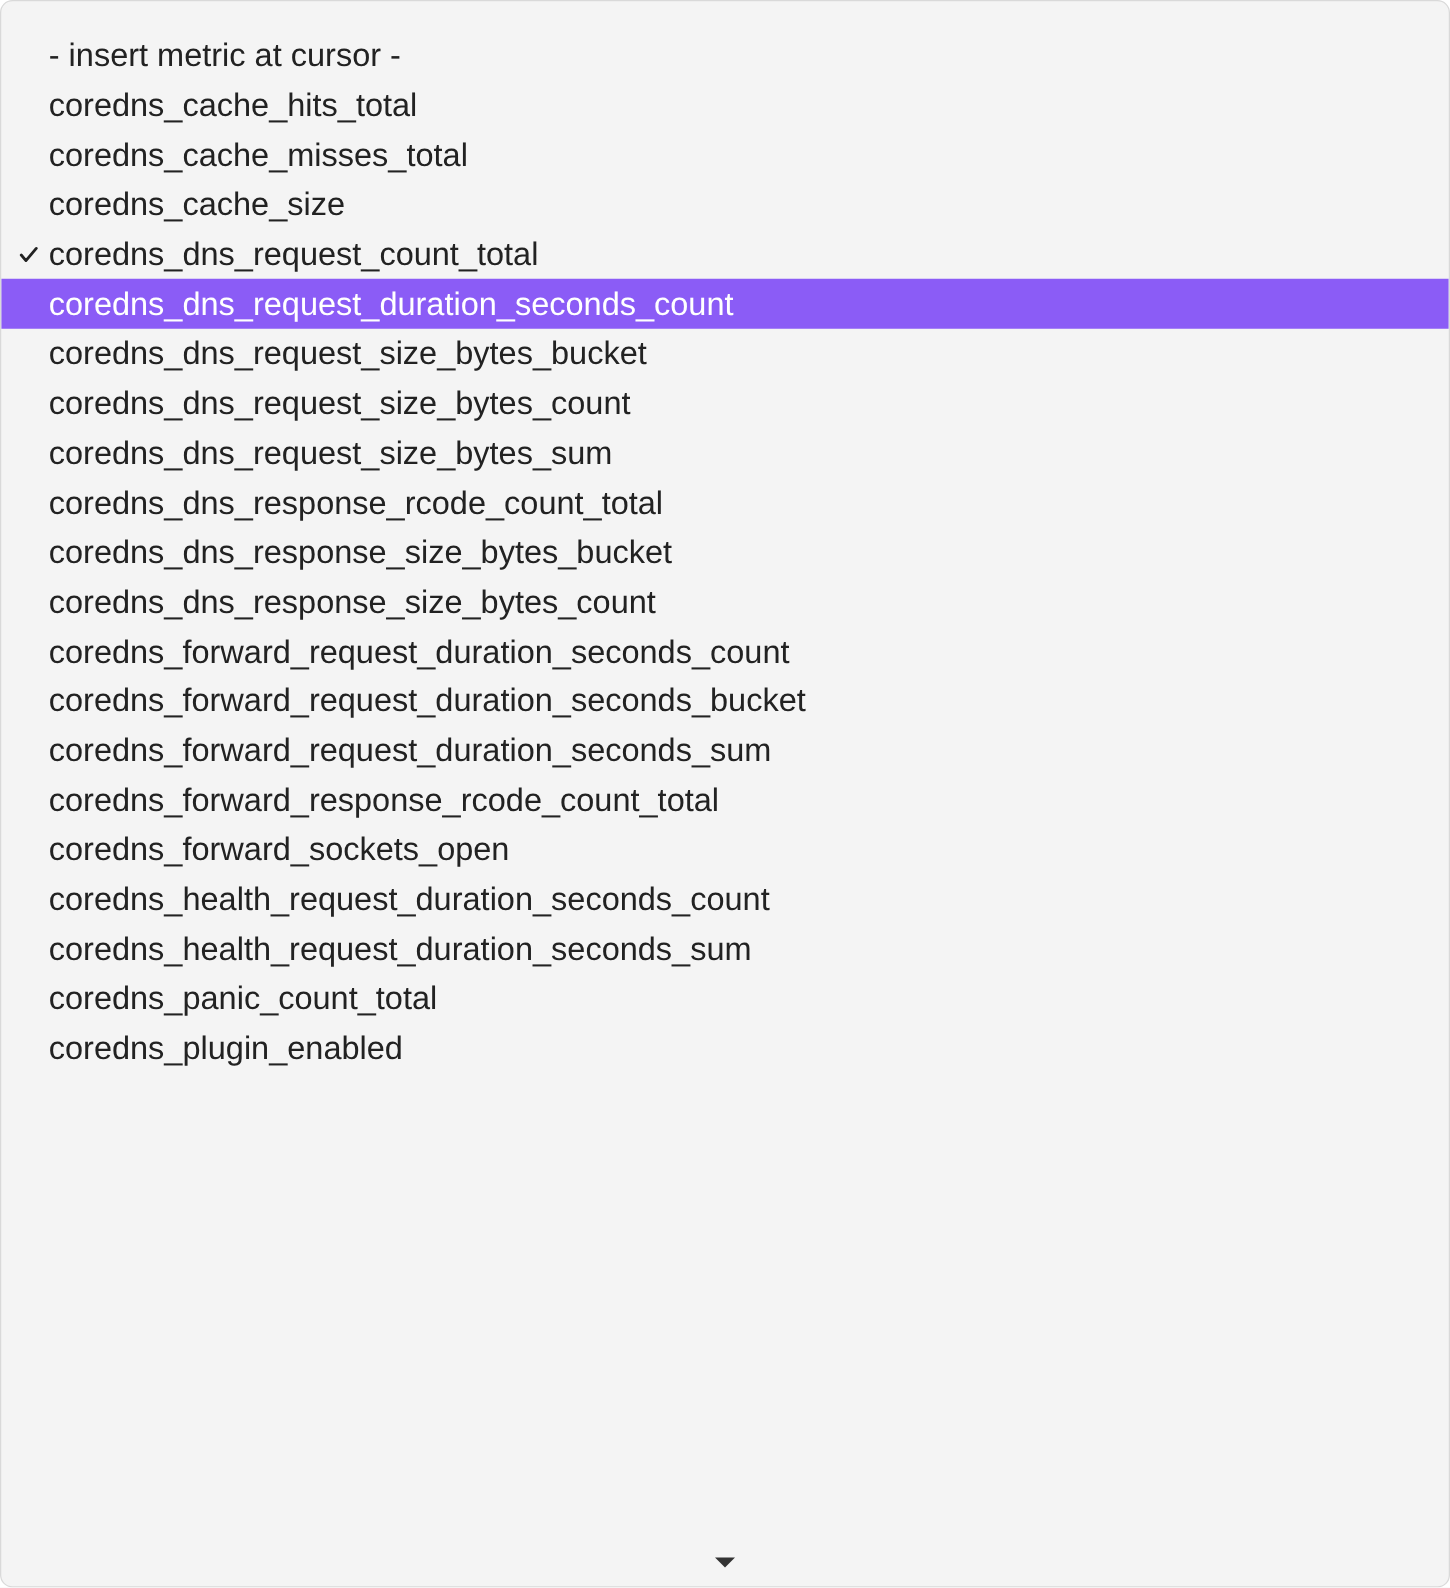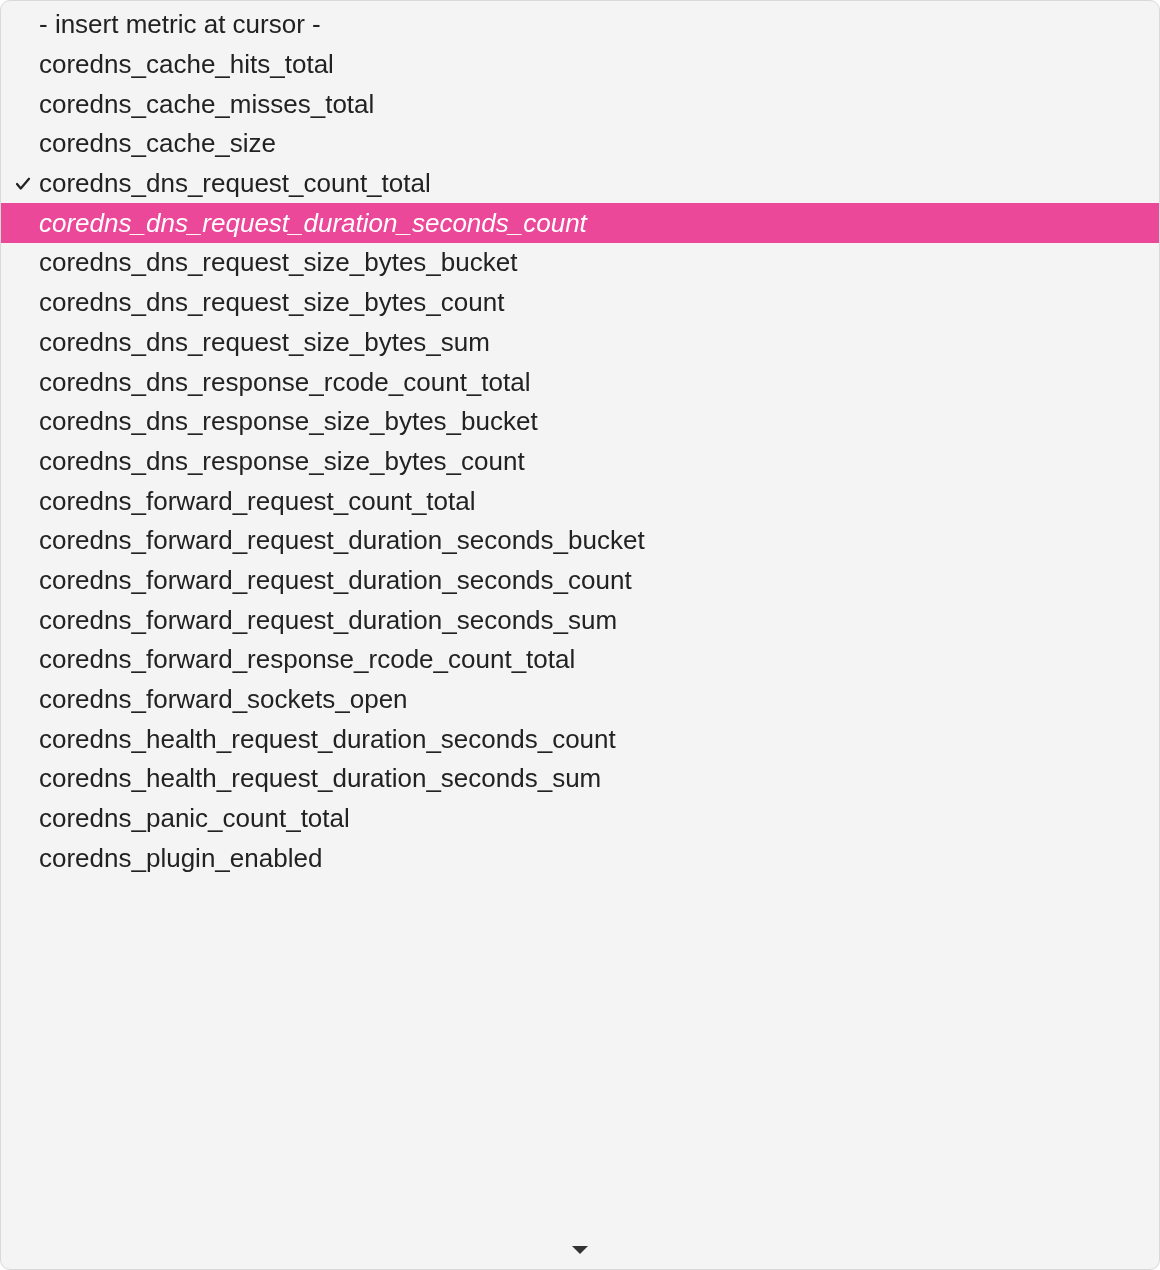--- a/index.html
+++ b/index.html
@@ -10,37 +10,36 @@
       height: 1270px;
       overflow: hidden;
     }
     .dropdown {
       background: #f4f4f4;
       border: 1px solid #d9d9d9;
       border-radius: 10px;
       width: 1160px;
       height: 1270px;
       position: relative;
-      padding-top: 4px;
+      padding-top: 24px;
       padding-bottom: 40px;
       overflow: hidden;
     }
     .option {
       display: flex;
       align-items: center;
       height: 39.7px;
       font-size: 26px;
       color: #222;
       cursor: default;
       padding-left: 8px;
     }
     .option.highlighted {
-      background: #ec4899;
+      background: #8b5cf6;
       color: #fff;
-      font-style: italic;
     }
     .check {
       width: 28px;
       display: inline-flex;
       justify-content: center;
       align-items: center;
       flex-shrink: 0;
     }
     .check svg {
       width: 18px;
@@ -117,29 +116,25 @@
     <div class="option">
       <span class="check"></span>
       <span class="label">coredns_dns_response_size_bytes_bucket</span>
     </div>
     <div class="option">
       <span class="check"></span>
       <span class="label">coredns_dns_response_size_bytes_count</span>
     </div>
     <div class="option">
       <span class="check"></span>
-      <span class="label">coredns_forward_request_count_total</span>
+      <span class="label">coredns_forward_request_duration_seconds_count</span>
     </div>
     <div class="option">
       <span class="check"></span>
       <span class="label">coredns_forward_request_duration_seconds_bucket</span>
-    </div>
-    <div class="option">
-      <span class="check"></span>
-      <span class="label">coredns_forward_request_duration_seconds_count</span>
     </div>
     <div class="option">
       <span class="check"></span>
       <span class="label">coredns_forward_request_duration_seconds_sum</span>
     </div>
     <div class="option">
       <span class="check"></span>
       <span class="label">coredns_forward_response_rcode_count_total</span>
     </div>
     <div class="option">

